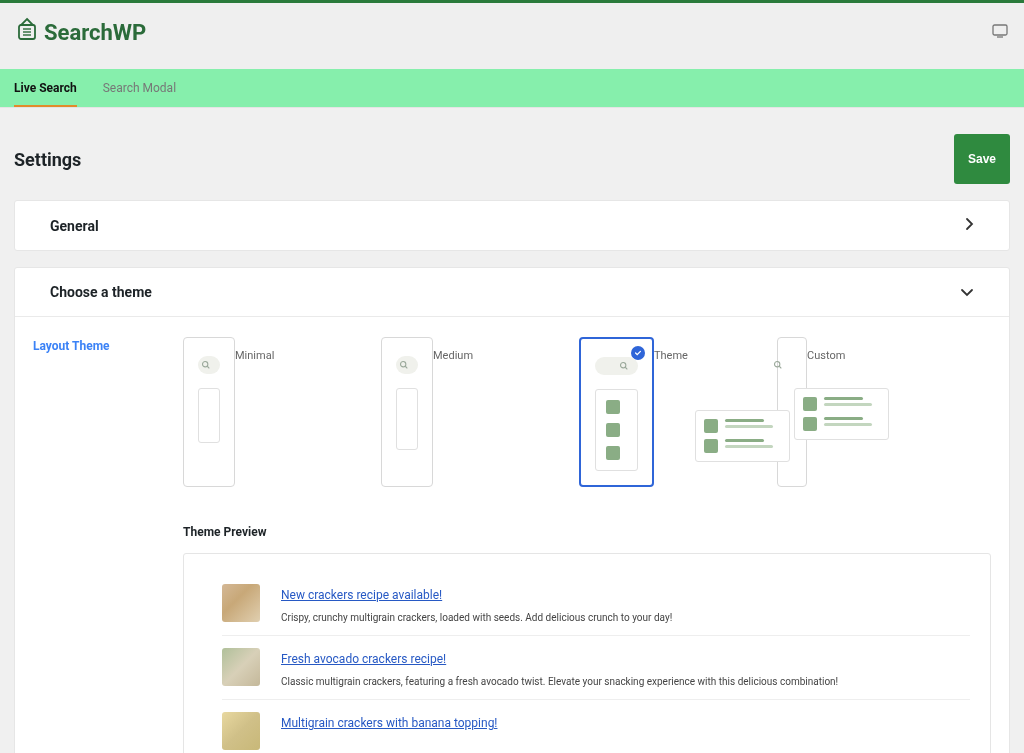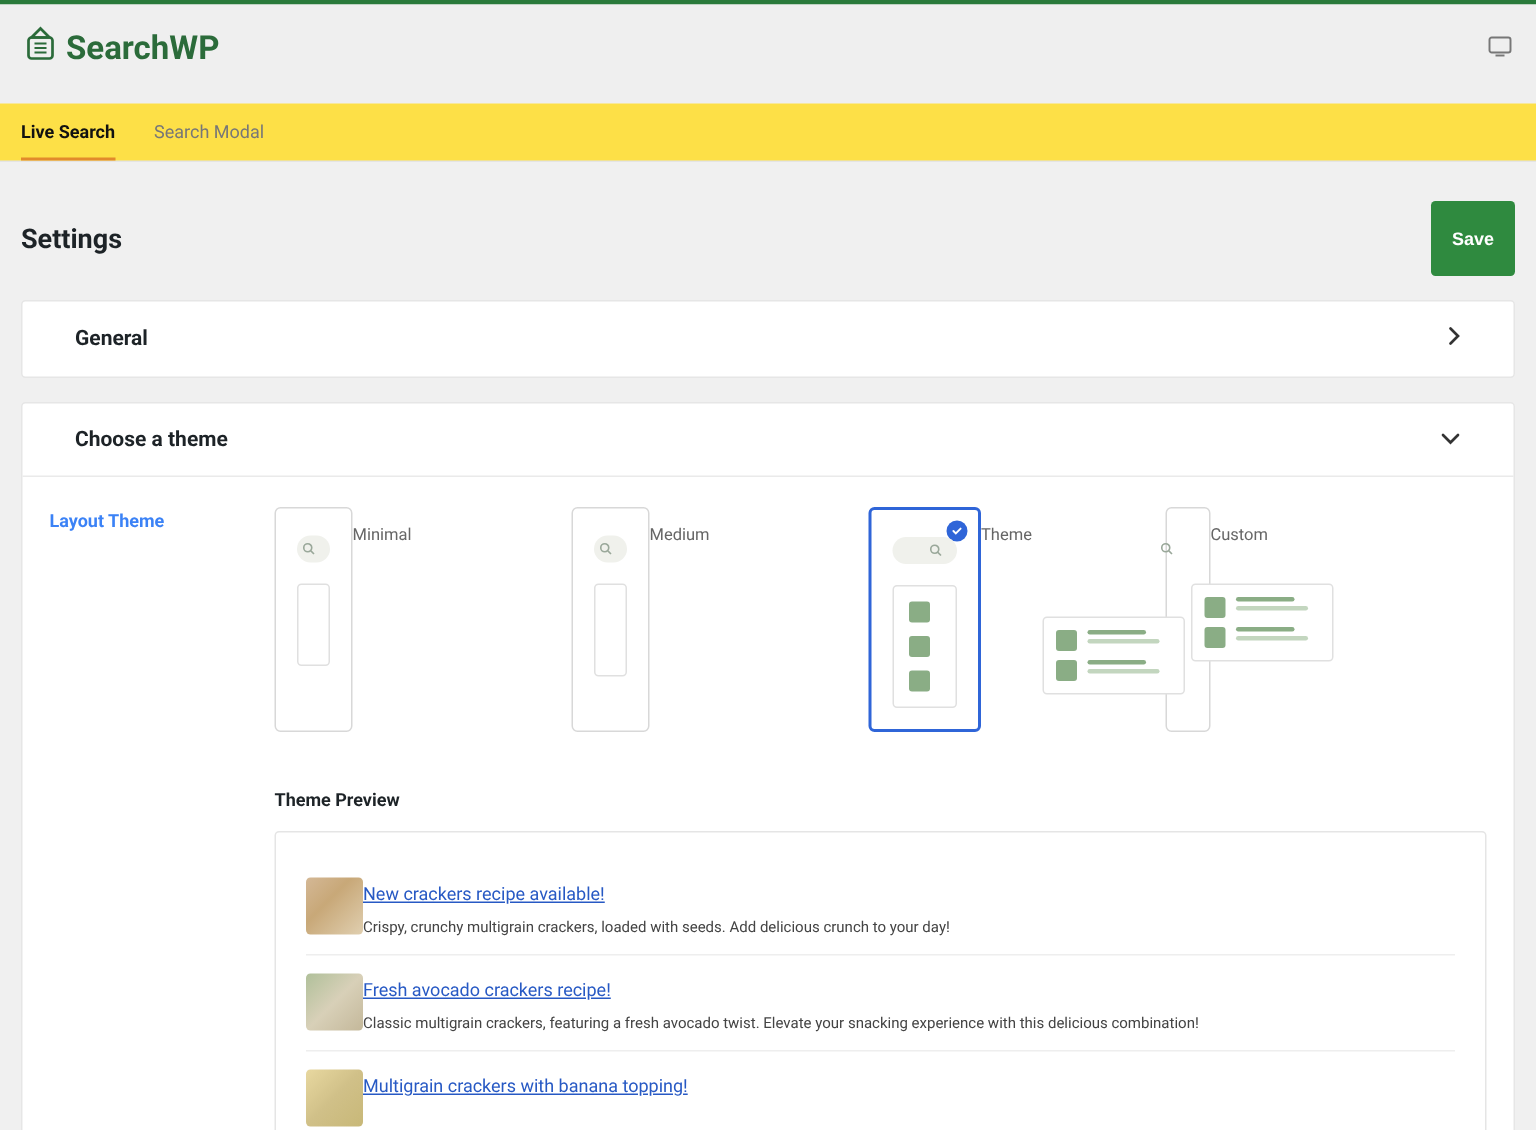--- a/index.html
+++ b/index.html
@@ -17,21 +17,21 @@
     justify-content: space-between;
     padding: 14px 16px 22px 16px;
   }
   .brand { display: flex; align-items: center; gap: 6px; }
   .brand-name {
     font-size: 22px;
     font-weight: 700;
     color: #2b6b3a;
   }
   .tabs {
-    background: #fde047;
+    background: #86efac;
     display: flex;
     gap: 26px;
     padding: 0 14px;
     border-bottom: 1px solid #e4e4e4;
   }
   .tab {
     padding: 12px 0 10px 0;
     font-size: 12px;
     color: #777;
     cursor: pointer;
@@ -152,23 +152,24 @@
     font-weight: 700;
     margin: 38px 0 14px 0;
   }
   .preview-box {
     border: 1px solid #e5e5e5;
     border-radius: 3px;
     padding: 18px 20px;
   }
   .preview-item {
     display: flex;
-    gap: 0;
+    gap: 21px;
     padding: 12px 0;
     border-bottom: 1px solid #eee;
+    margin-left: 18px;
   }
   .preview-item:last-child { border-bottom: none; }
   .preview-thumb {
     width: 38px;
     height: 38px;
     border-radius: 3px;
     flex-shrink: 0;
     background: linear-gradient(135deg, #d4b896 0%, #c8a878 40%, #e0cfb0 100%);
   }
   .preview-thumb.t2 { background: linear-gradient(135deg, #b0c09a 0%, #d8d0b8 50%, #c4b89a 100%); }

